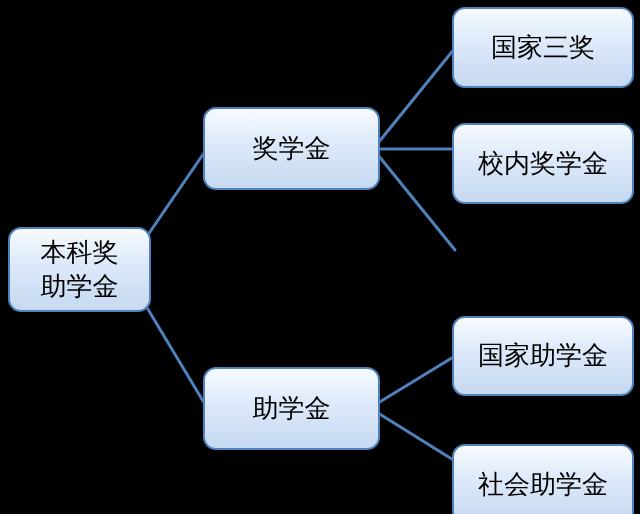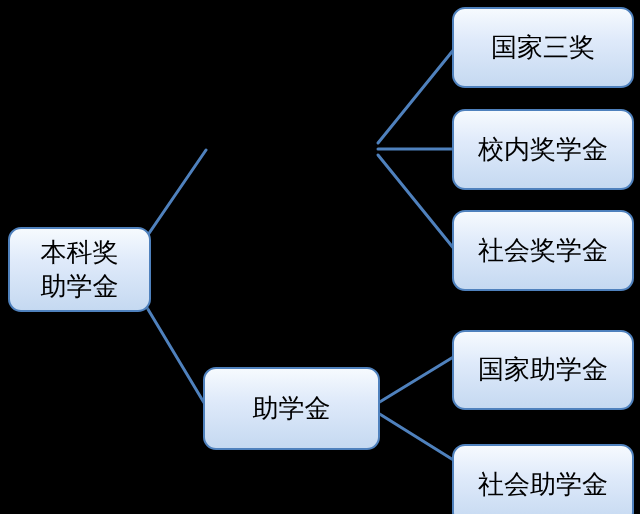--- a/index.html
+++ b/index.html
@@ -60,38 +60,38 @@
       <line x1="378" y1="403" x2="455" y2="356"></line>
       <line x1="378" y1="413" x2="455" y2="461"></line>
     </g>
   </svg>
 
   <div class="node" style="left:8px; top:227px; width:143px; height:85px;">
     <span class="label-line">本科奖</span>
     <span class="label-line">助学金</span>
   </div>
 
+  <div class="node" style="left:203px; top:107px; width:177px; height:83px;">
+    <span class="label-line">奖学金</span>
+  </div>
 
   <div class="node" style="left:203px; top:367px; width:177px; height:83px;">
     <span class="label-line">助学金</span>
   </div>
 
   <div class="node" style="left:452px; top:7px; width:182px; height:81px;align-items:center;">
     <span class="label-line">国家三奖</span>
   </div>
 
-  <div class="node" style="left:452px; top:109px; width:182px; height:81px;">
+  <div class="node" style="left:452px; top:123px; width:182px; height:81px;">
     <span class="label-line">校内奖学金</span>
   </div>
 
-  <div class="node" style="left:452px; top:210px; width:182px; height:81px;">
-    <span class="label-line">社会奖学金</span>
-  </div>
 
-  <div class="node" style="left:452px; top:330px; width:182px; height:80px;">
+  <div class="node" style="left:452px; top:316px; width:182px; height:80px;">
     <span class="label-line">国家助学金</span>
   </div>
 
   <div class="node" style="left:452px; top:444px; width:182px; height:81px;">
     <span class="label-line">社会助学金</span>
   </div>
 
 </div>
 
 </body></html>

